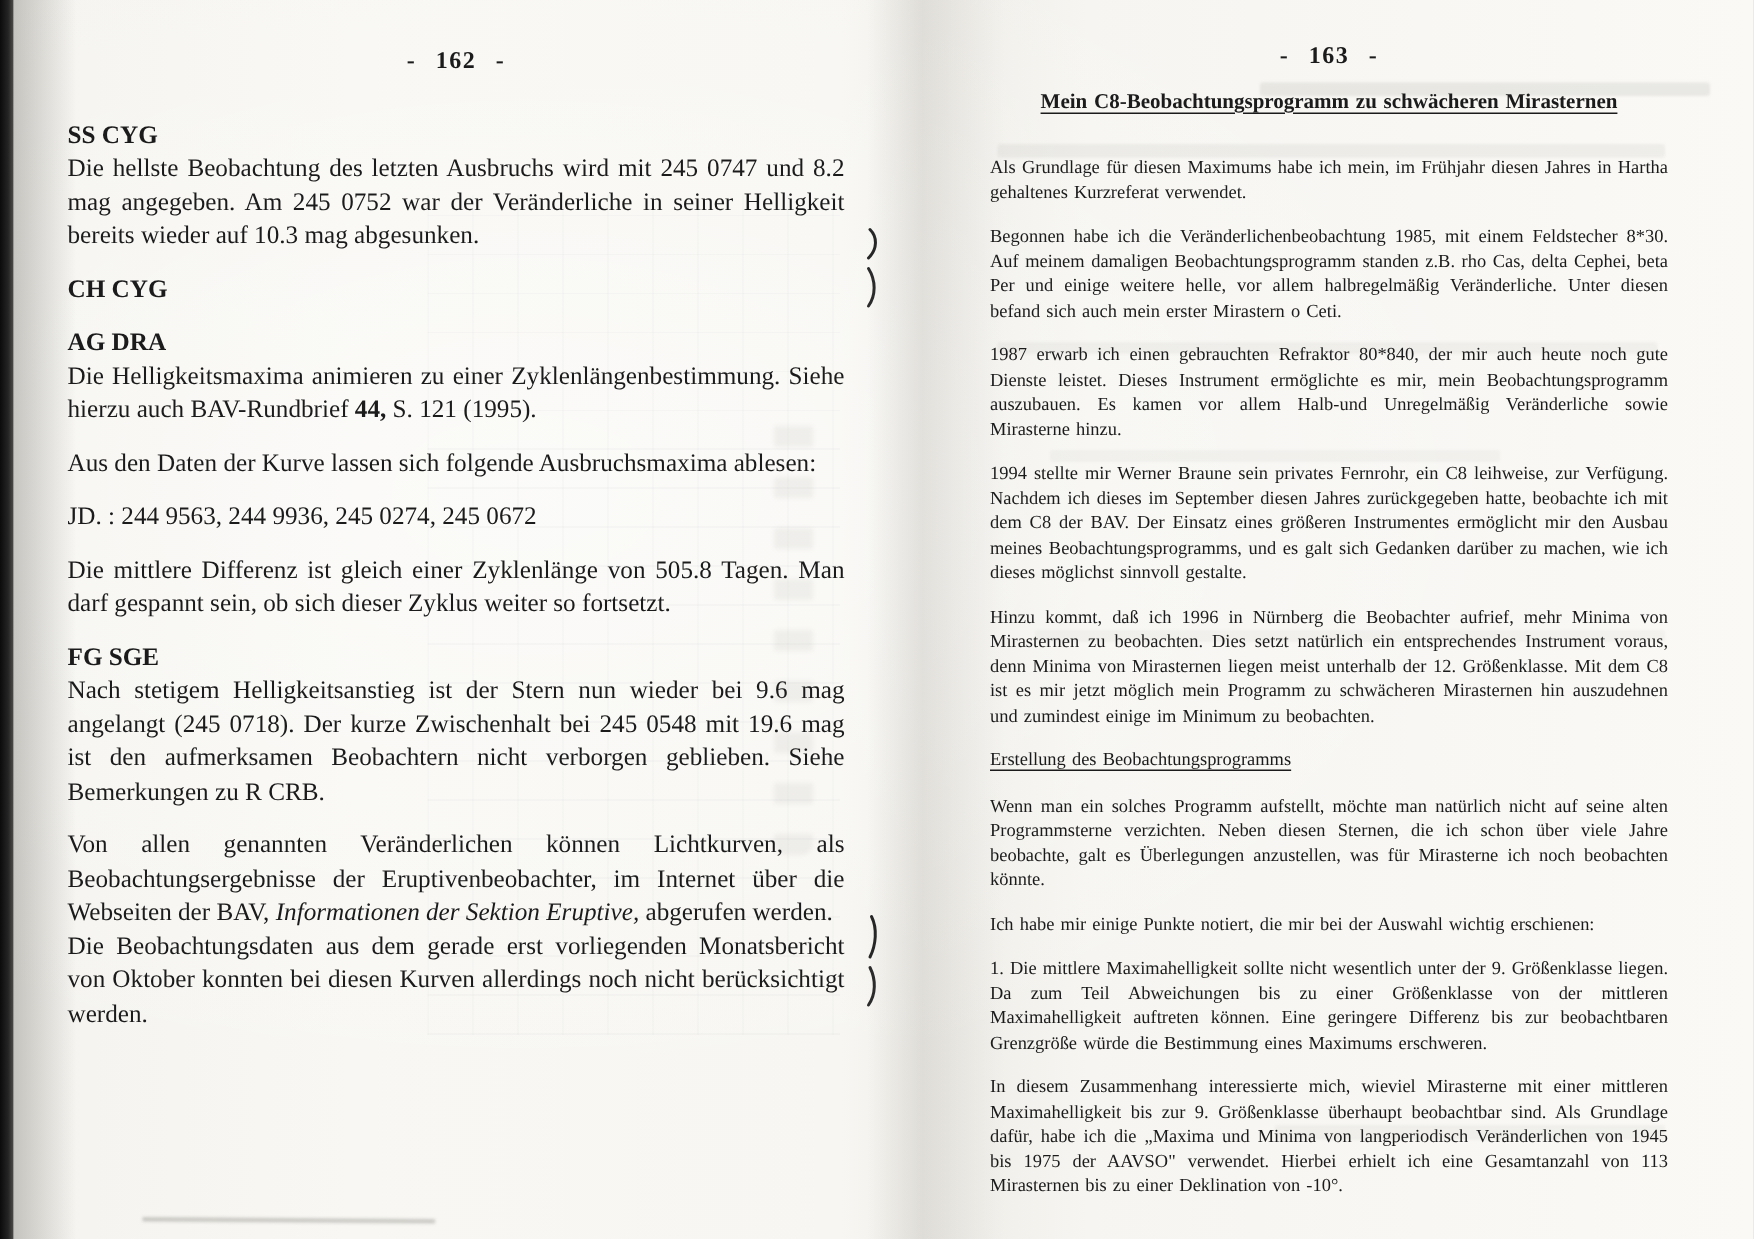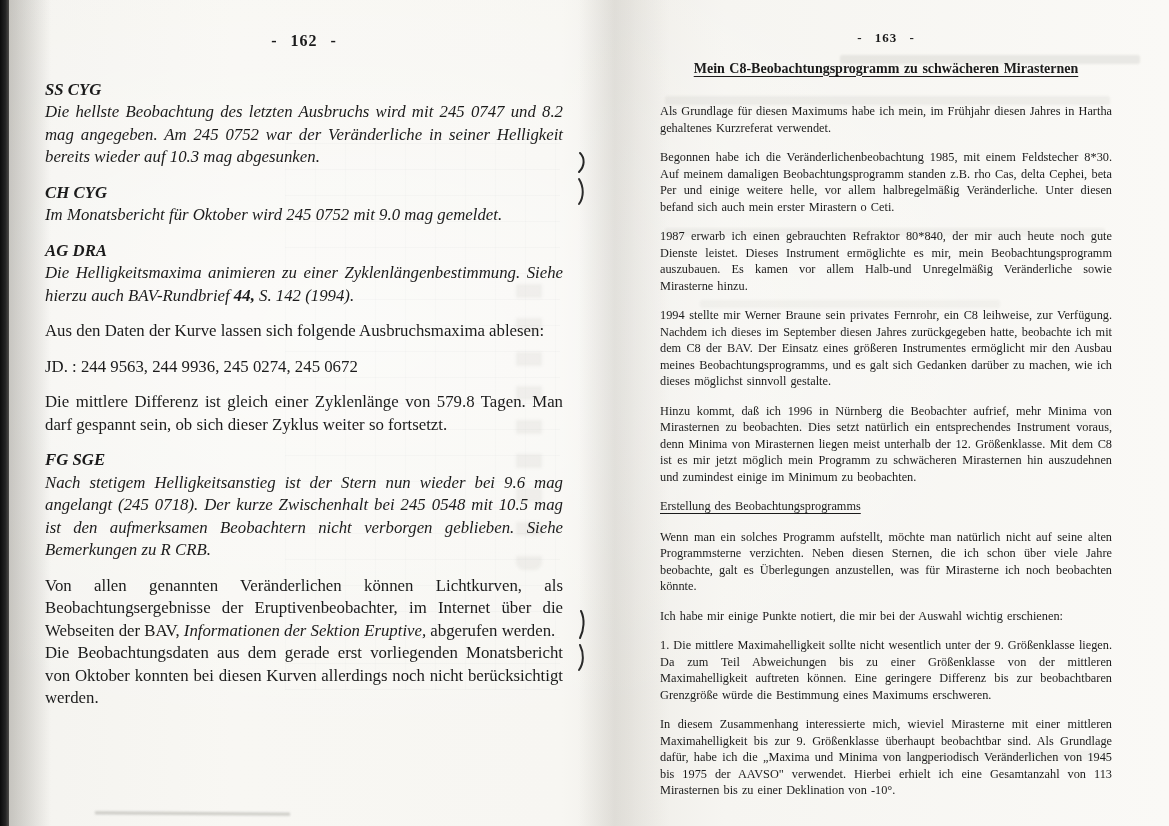--- a/index.html
+++ b/index.html
@@ -32,24 +32,24 @@
     background:repeating-linear-gradient(0deg,rgba(140,138,130,.16) 0 14px,transparent 14px 34px);
     filter:blur(1.4px);border-radius:8px;}
   
   .staples{position:absolute;left:572px;top:0;width:24px;height:826px;}
   
   .page{position:absolute;top:30px;}
   .page-left{left:45px;width:518px;}
   .page-right{left:660px;width:452px;}
   .pageno{display:block;text-align:center;font-weight:bold;letter-spacing:1px;word-spacing:8px;}
   .page-left .pageno{font-size:16px;margin-bottom:26px;}
-  .page-right .pageno{font-size:13px;margin-bottom:14px;}
+  .page-right .pageno{font-size:16px;margin-bottom:14px;}
   
   .page-left{font-size:16.8px;line-height:22.5px;text-align:justify;}
-  .page-left .sec{margin:0 0 13px 0;font-style:italic;}
+  .page-left .sec{margin:0 0 13px 0;}
   .sec-h{display:block;font-weight:bold;}
   .page-left .para{margin:0 0 13px 0;}
   .page-left .para.tight{margin-bottom:0;}
   .page-left .signature{margin-top:32px;text-align:left;}
   .b{font-weight:bold;}
   .i{font-style:italic;}
   
   .page-right{font-size:12.3px;line-height:16.5px;text-align:justify;word-spacing:1px;}
   .title{display:block;text-align:center;font-weight:bold;font-size:14px;
     text-decoration:underline;text-underline-offset:3px;margin:0 0 26px 0;}
@@ -86,37 +86,36 @@
   <div class="page page-left">
     <span class="pageno">- 162 -</span>
 
     <div class="sec">
       <span class="sec-h">SS CYG</span>
       <span>Die hellste Beobachtung des letzten Ausbruchs wird mit 245 0747 und 8.2 mag angegeben. Am 245 0752 war der Veränderliche in seiner Helligkeit bereits wieder auf 10.3 mag abgesunken.</span>
     </div>
 
     <div class="sec">
       <span class="sec-h">CH CYG</span>
-      <span>Im Monatsbericht für Oktober wird 245 0752 mit 9.0 mag gemeldet.</span>
     </div>
 
     <div class="sec">
       <span class="sec-h">AG DRA</span>
-      <span><span>Die Helligkeitsmaxima animieren zu einer Zyklenlängenbestimmung. Siehe hierzu auch BAV-Rundbrief </span><span class="b">44,</span><span> S. 142 (1994).</span></span>
+      <span><span>Die Helligkeitsmaxima animieren zu einer Zyklenlängenbestimmung. Siehe hierzu auch BAV-Rundbrief </span><span class="b">44,</span><span> S. 121 (1995).</span></span>
     </div>
 
     <p class="para">Aus den Daten der Kurve lassen sich folgende Ausbruchsmaxima ablesen:</p>
 
     <p class="para">JD. : 244 9563, 244 9936, 245 0274, 245 0672</p>
 
-    <p class="para">Die mittlere Differenz ist gleich einer Zyklenlänge von 579.8 Tagen. Man darf gespannt sein, ob sich dieser Zyklus weiter so fortsetzt.</p>
+    <p class="para">Die mittlere Differenz ist gleich einer Zyklenlänge von 505.8 Tagen. Man darf gespannt sein, ob sich dieser Zyklus weiter so fortsetzt.</p>
 
     <div class="sec">
       <span class="sec-h">FG SGE</span>
-      <span>Nach stetigem Helligkeitsanstieg ist der Stern nun wieder bei 9.6 mag angelangt (245 0718). Der kurze Zwischenhalt bei 245 0548 mit 10.5 mag ist den aufmerksamen Beobachtern nicht verborgen geblieben. Siehe Bemerkungen zu R CRB.</span>
+      <span>Nach stetigem Helligkeitsanstieg ist der Stern nun wieder bei 9.6 mag angelangt (245 0718). Der kurze Zwischenhalt bei 245 0548 mit 19.6 mag ist den aufmerksamen Beobachtern nicht verborgen geblieben. Siehe Bemerkungen zu R CRB.</span>
     </div>
 
     <p class="para tight"><span>Von allen genannten Veränderlichen können Lichtkurven, als Beobachtungsergebnisse der Eruptivenbeobachter, im Internet über die Webseiten der BAV, </span><span class="i">Informationen der Sektion Eruptive,</span><span> abgerufen werden.</span></p>
 
     <p class="para tight">Die Beobachtungsdaten aus dem gerade erst vorliegenden Monatsbericht von Oktober konnten bei diesen Kurven allerdings noch nicht berücksichtigt werden.</p>
 
   </div>
 
   <div class="page page-right">
     <span class="pageno">- 163 -</span>

